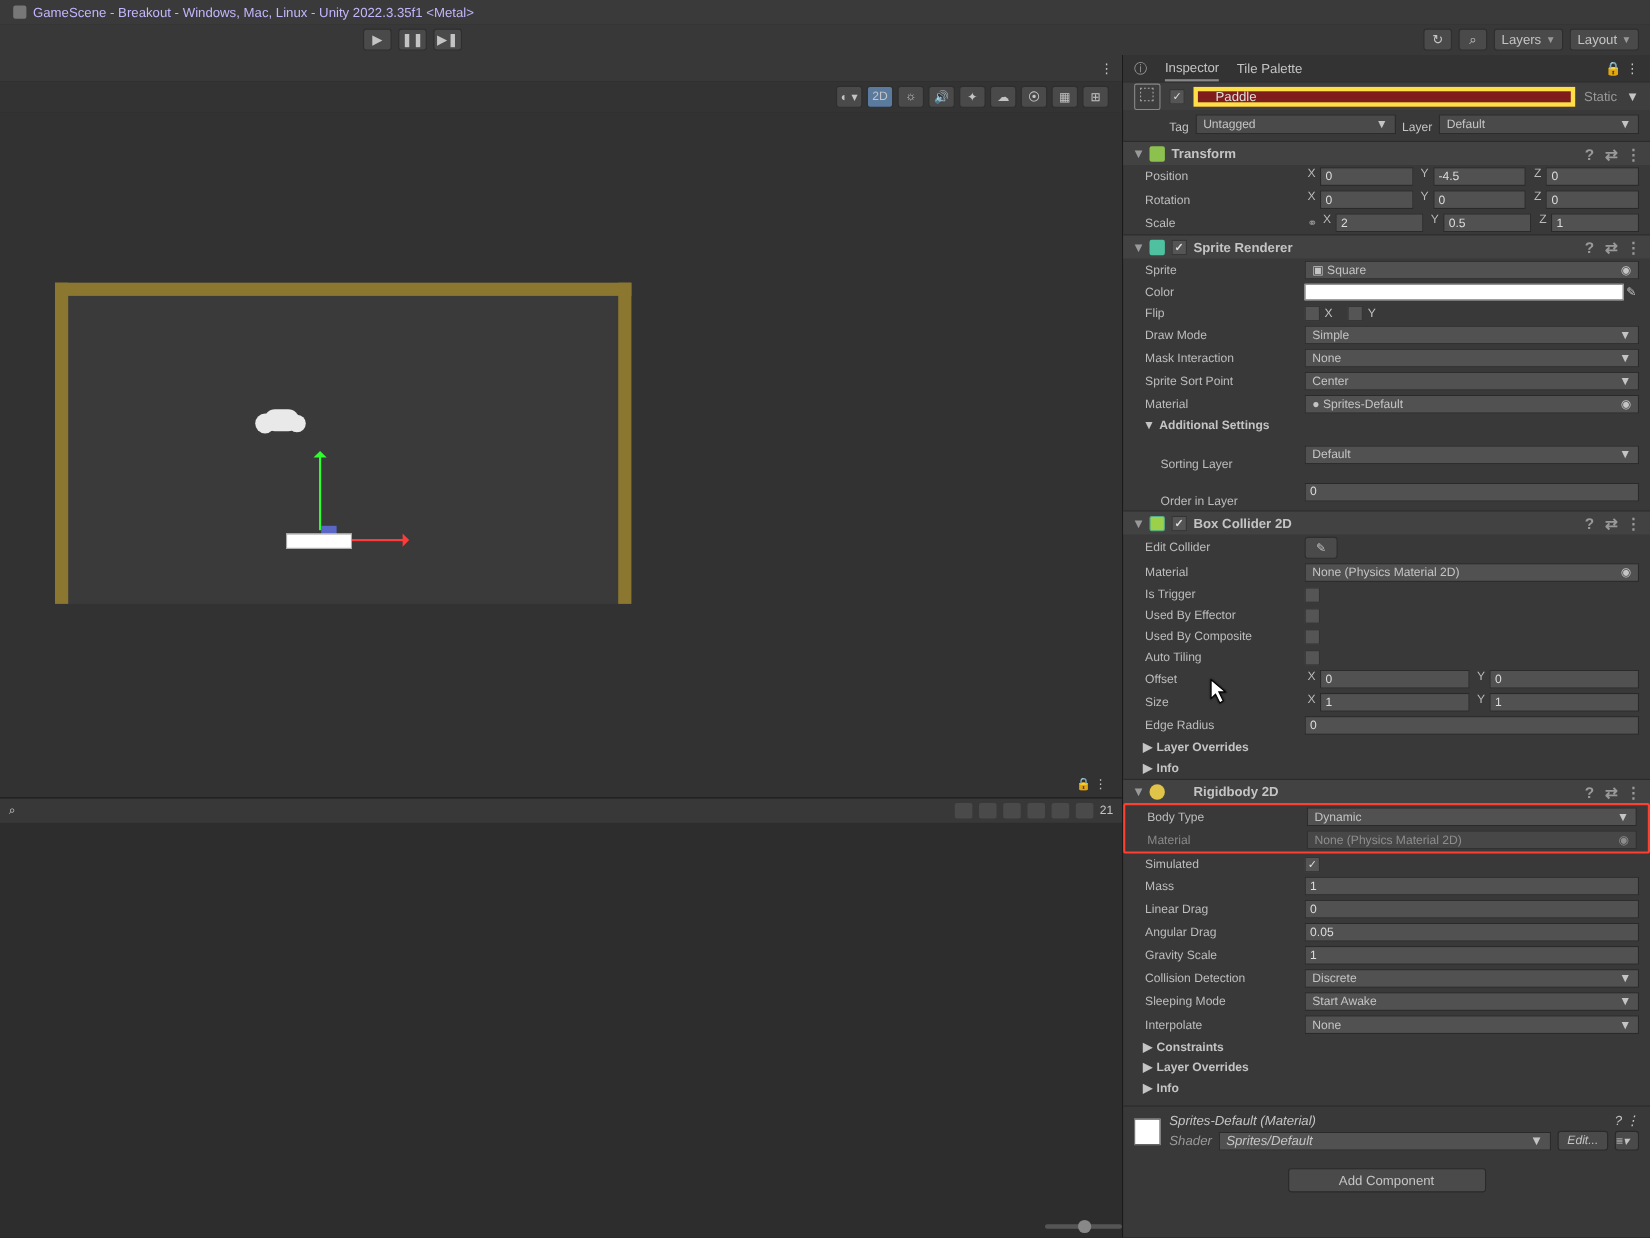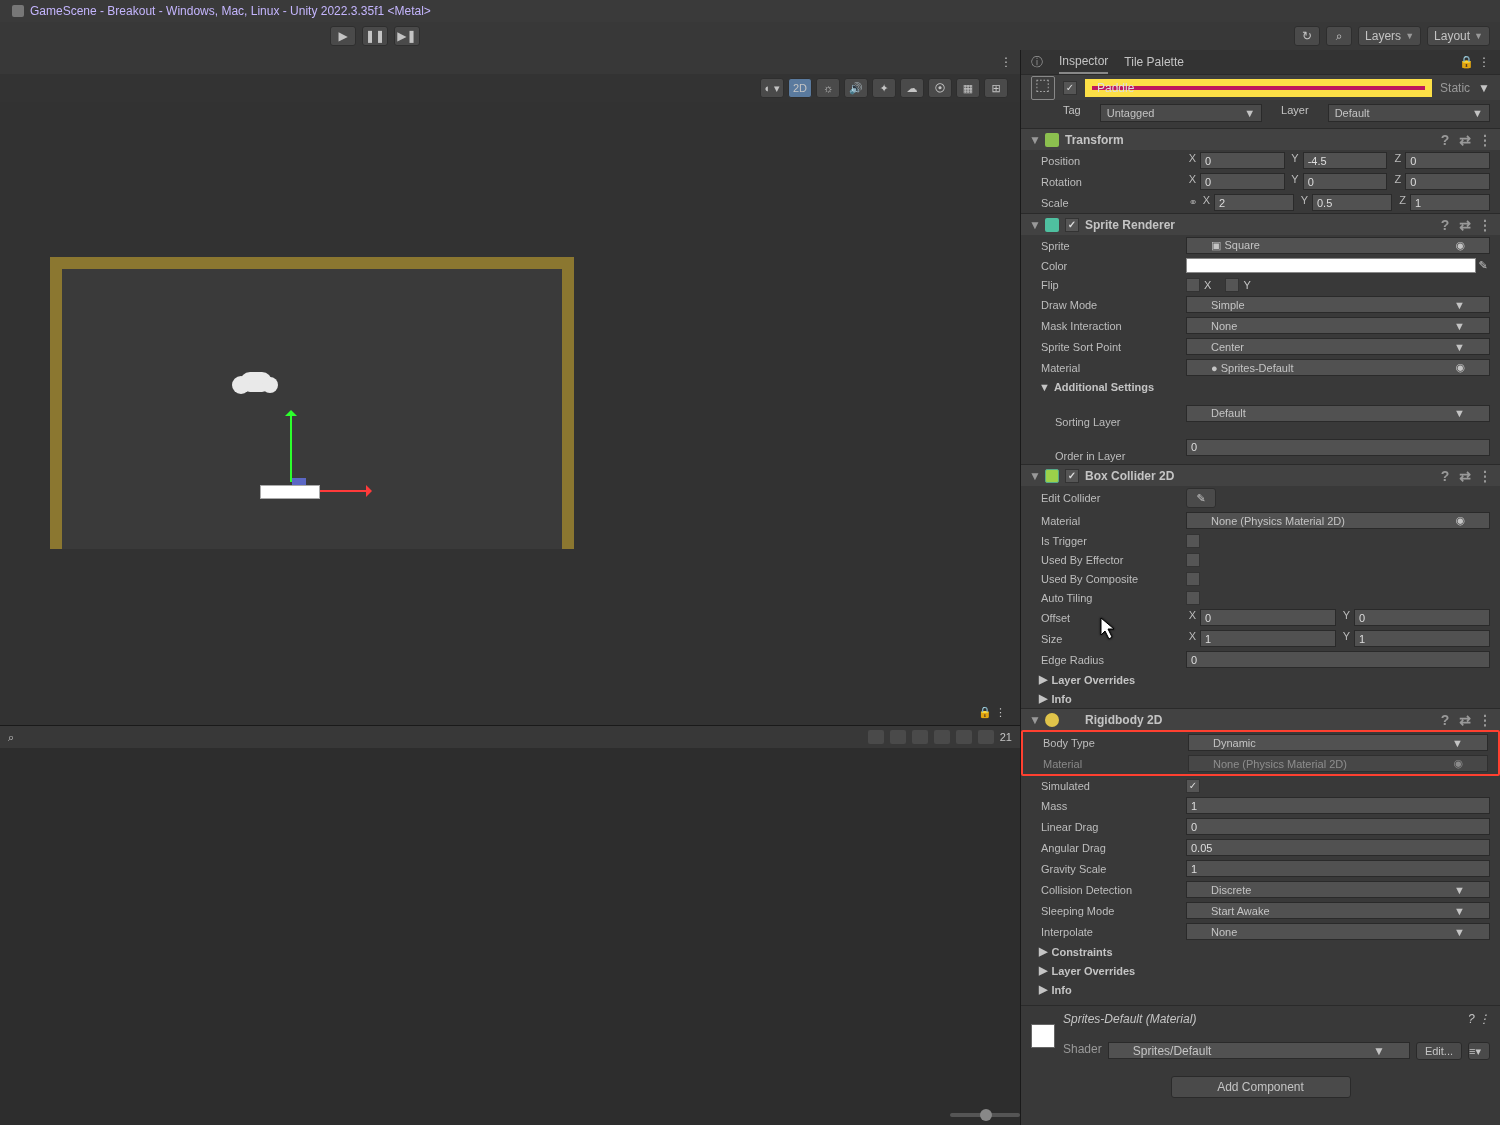--- a/index.html
+++ b/index.html
@@ -39,37 +39,37 @@
   .callout::before { content: ""; position: absolute; top: -72px; right: 0; width: 0; height: 0; border-bottom: 72px solid #ea5d56; border-left: 120px solid transparent; }
   .right-pane { width: 480px; background: #393939; border-left: 1px solid #1a1a1a; display: flex; flex-direction: column; overflow-y: auto; }
   .tabs { height: 24px; display: flex; align-items: center; padding: 0 10px; gap: 16px; font-size: 12px; background: #333; position:relative;}
   .tab { color: #c4c4c4; padding: 4px 0; }
   .tab.active { border-bottom: 2px solid #888; }
   .header-row { height: 26px; display: flex; align-items: center; padding: 0 10px; gap: 8px; background: #3e3e3e; border-top: 1px solid #2a2a2a; }
   .cube-icon { width: 24px; height: 24px; border: 1px solid #888; border-radius: 2px; position: relative; }
   .cube-icon::after { content:"⬚"; position:absolute; left:3px; top:-2px; color:#aaa; font-size:16px;}
   .chk { width: 14px; height: 14px; background: #555; border: 1px solid #333; display: inline-flex; align-items: center; justify-content: center; font-size: 10px; }
   .chk.checked::after { content: "✓"; color: #ddd; }
-  .name-input { flex: 1; height: 18px; background: #be185d; border: 7px solid #fde047; padding: 0 5px; color: #ddd; display:flex; align-items:center; }
-  .tag-row { display: flex; align-items: flex-start; padding: 4px 10px 6px 42px; gap: 19px; font-size: 11px; }
+  .name-input { flex: 1; height: 18px; background: #7f1d1d; border: 4px solid #fde047; padding: 0 16px; color: #ddd; display:flex; align-items:center; }
+  .tag-row { display: flex; align-items: flex-end; padding: 4px 10px 6px 42px; gap: 6px; font-size: 11px; }
   .tag-dd { flex: 1; height: 18px; background: #4a4a4a; border: 1px solid #2a2a2a; display: flex; align-items: center; justify-content: space-between; padding: 0 6px; }
   .comp-header { height: 22px; background: #424242; display: flex; align-items: center; padding: 0 8px; gap: 6px; border-top: 1px solid #2a2a2a; font-weight: bold; }
   .comp-header .fold { width: 10px; color: #999; }
   .comp-header .ico { width: 14px; height: 14px; border-radius: 2px; }
   .comp-header .title { flex: 1; }
   .comp-header .act { color: #999; width: 14px; text-align: center; font-size: 14px; }
   .prop { display: flex; align-items: center; padding: 2px 10px 2px 20px; font-size: 11px; min-height: 19px; }
   .prop .lbl { width: 145px; color: #bdbdbd; }
   .prop .lbl.sub { padding-left: 14px; margin-top: 18px; }
   .val { flex: 1; display: flex; align-items: center; gap: 4px; }
   .field { height: 17px; background: #515151; border: 1px solid #2a2a2a; color: #ddd; padding: 0 4px; display: flex; align-items: center; }
   .xyz { display: flex; gap: 4px; flex: 1; }
   .xyz .axis { color: #bbb; width: 10px; text-align: right; }
   .xyz .field { width: 56px; flex:1; }
-  .dd-field { height: 17px; background: #515151; border: 1px solid #2a2a2a; flex: 1; display: flex; align-items: center; justify-content: space-between; padding: 0 24px; }
+  .dd-field { height: 17px; background: #515151; border: 1px solid #2a2a2a; flex: 1; display: flex; align-items: center; justify-content: space-between; padding: 0 6px; }
   .dd-field.obj { }
   .color-swatch { height: 15px; flex: 1; background: #fff; border: 1px solid #888; }
   .sub-header { padding: 3px 10px 3px 18px; font-size: 11px; font-weight: bold; color: #c4c4c4; display:flex; align-items:center; gap:4px;}
   .highlight-row { border: 2px solid #ff4030; border-radius: 2px; }
   .cursor { position: absolute; right: 380px; top: 617px; font-size: 18px; color: #fff; z-index: 20; pointer-events: none; }
   .cursor svg { filter: drop-shadow(0 0 1px #000); }
   .mat-section { display:flex; align-items:center; padding:6px 10px; gap:8px; border-top:1px solid #2a2a2a; margin-top:6px;}
   .mat-swatch { width:24px; height:24px; background:#fff; border:1px solid #666;}
   .add-comp { margin: 10px auto; width: 180px; height: 22px; background: #4a4a4a; border: 1px solid #2a2a2a; display: flex; align-items: center; justify-content: center; border-radius: 3px; }
   .link-icon { width:14px; text-align:center; color:#999; }
@@ -444,21 +444,21 @@
         <span>Info</span>
       </div>
 
     <div class="mat-section">
       <div class="mat-swatch"></div>
       <div style="flex:1;">
         <div style="display:flex; justify-content:space-between;font-style:italic;">
             <span>Sprites-Default (Material)</span>
             <span><span class="act">?</span> <span class="act">⋮</span></span>
           </div>
-        <div style="display:flex; gap:6px; margin-top:16px;">
+        <div style="display:flex; align-items:center; gap:6px; margin-top:2px;font-style:italic;">
             <span style="color:#999;">Shader</span>
             <div class="dd-field" style="flex:1;">
               <span>Sprites/Default</span>
               <span class="caret">▼</span>
             </div>
             <div class="small-btn">
               <span>Edit...</span>
             </div>
             <div class="small-btn" style="width:22px;padding:0;">≡▾</div>
           </div>

